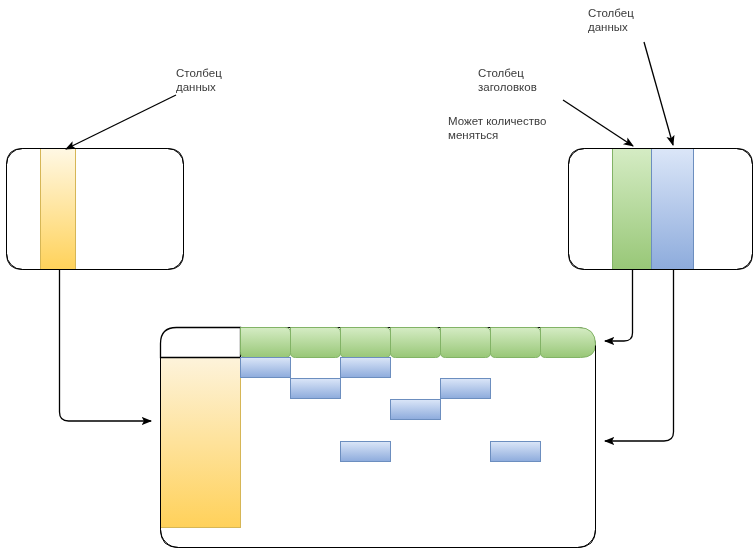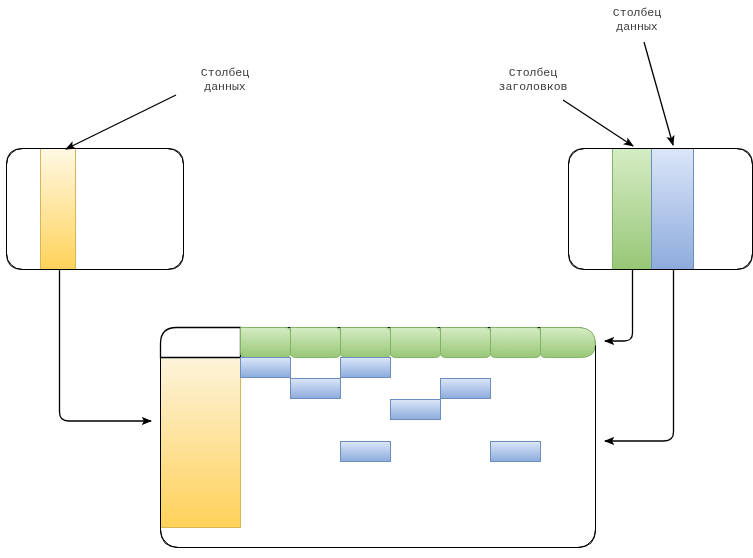--- a/index.html
+++ b/index.html
@@ -22,23 +22,22 @@
     left: 0;
     top: 0;
     width: 753px;
     height: 558px;
   }
   .anno {
     position: absolute;
     color: #3b3b3b;
     font-size: 11.5px;
     line-height: 14px;
-    text-align: center;
     white-space: pre-line;
-    font-family: Liberation Mono, monospace;
+    font-family: Liberation Sans, sans-serif;
   }
 </style>
 </head>
 <body>
 
 <div id="canvas">
 
   <svg id="svg-layer" viewBox="0 0 753 558" xmlns="http://www.w3.org/2000/svg">
     <defs>
       <linearGradient id="gradYellow" x1="0" y1="0" x2="0" y2="1">
@@ -128,14 +127,16 @@
 
   <div class="anno" style="left:176px; top:66px; width:98px;">Столбец
 данных</div>
 
   <div class="anno" style="left:588px; top:6px; width:98px;">Столбец
 данных</div>
 
   <div class="anno" style="left:478px; top:66px; width:110px;">Столбец
 заголовков</div>
 
+  <div class="anno" style="left:448px; top:114px; width:152px;">Может количество
+меняться</div>
 
 </div>
 
 </body></html>

